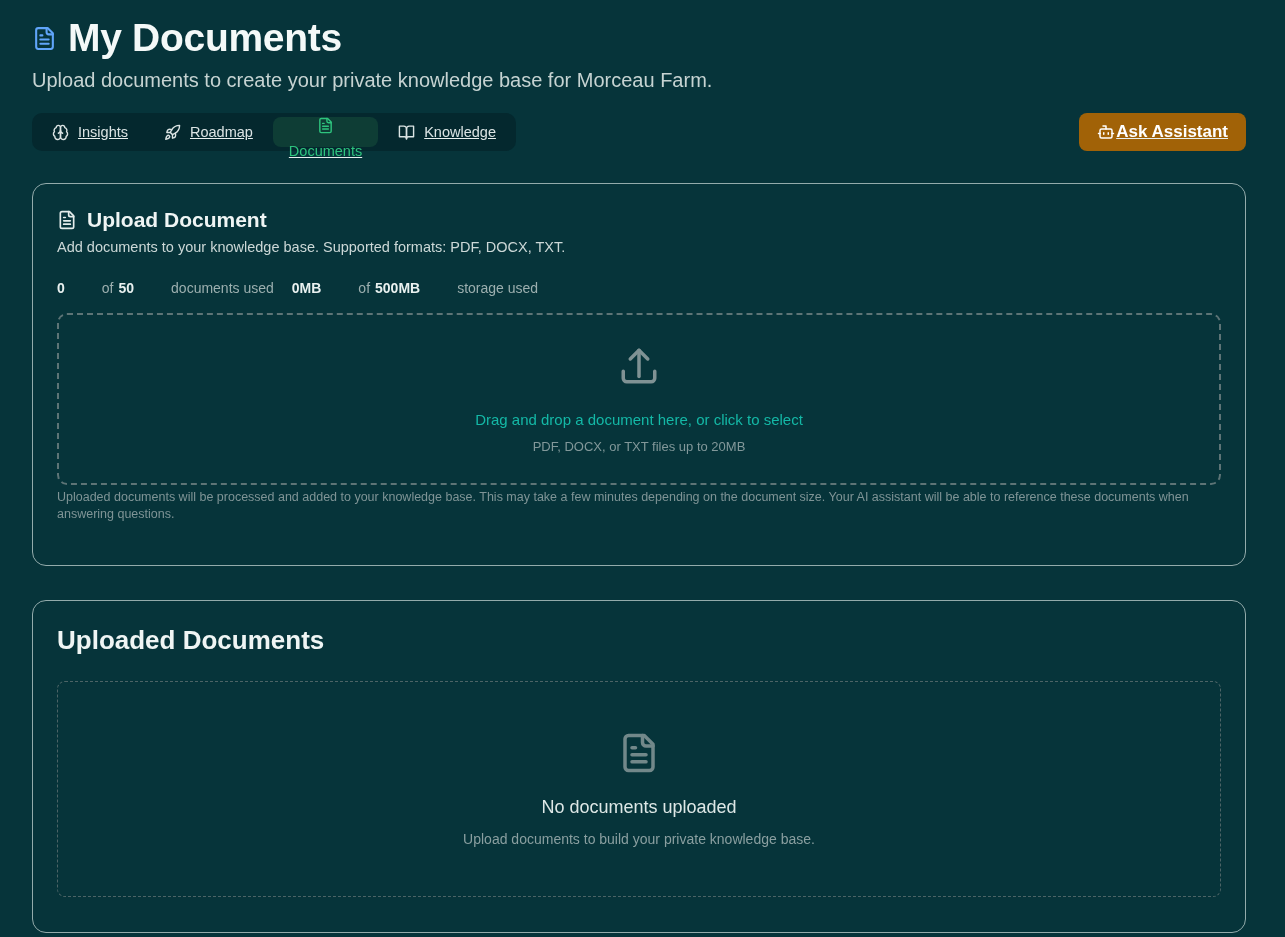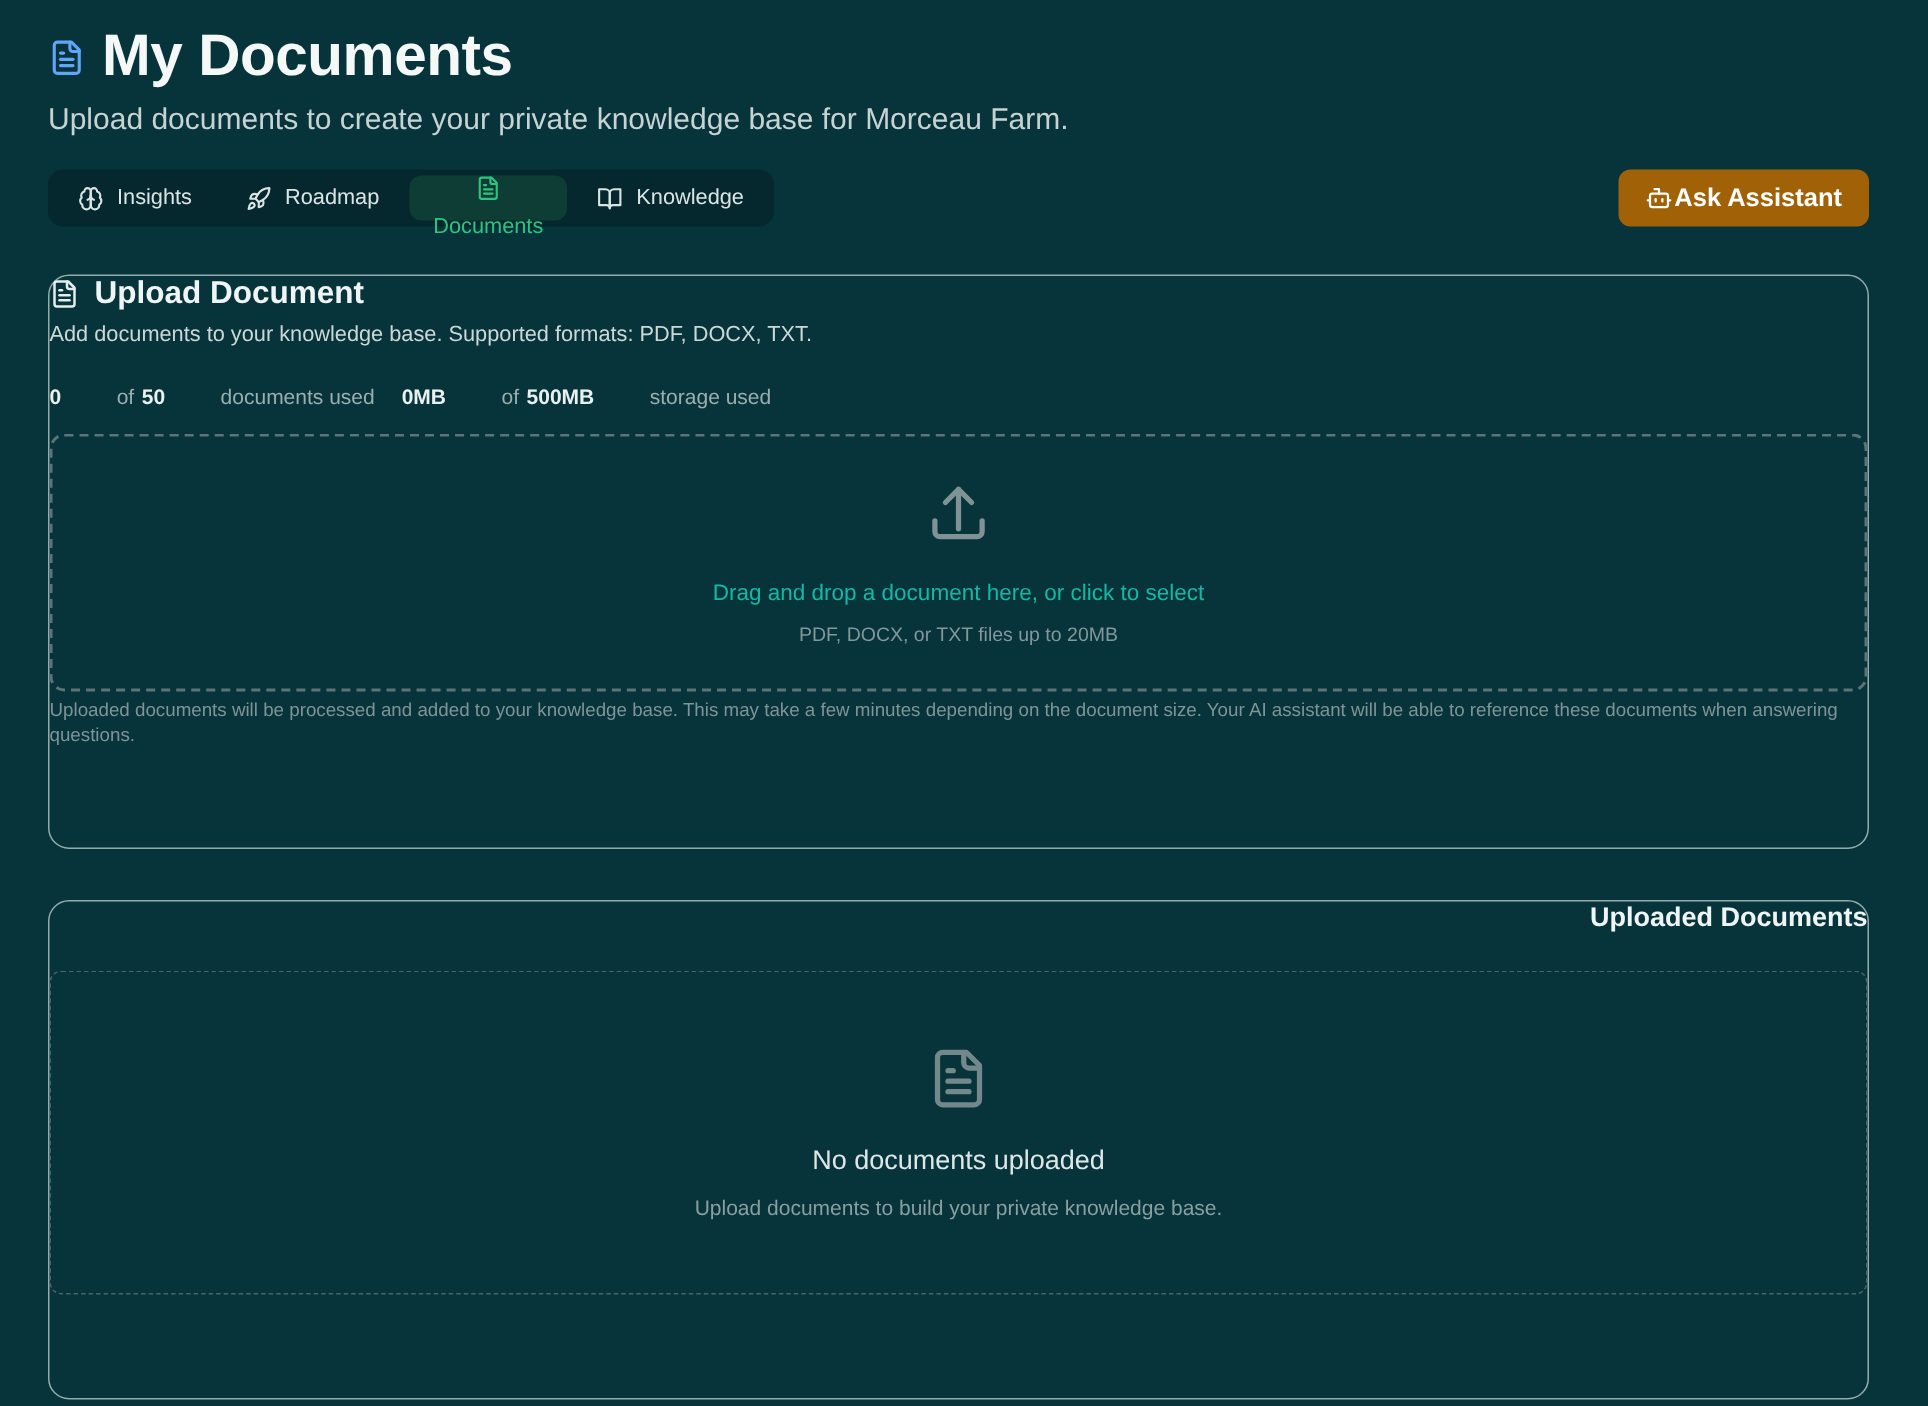--- a/index.html
+++ b/index.html
@@ -20,41 +20,41 @@
   .ic-24 { width: 25px; height: 25px; }
   .ic-40 { width: 42px; height: 42px; }
 
   
   .hdr-row { display: flex; align-items: center; gap: 11px; }
   .hdr-icon { color: #60a5fa; }
   h1 { font-size: 39px; font-weight: 700; letter-spacing: -0.3px; color: #f4f9f8; }
   .hdr-sub { margin-top: 9px; font-size: 20px; color: #c6d3d2; }
 
   
-  .nav-row { margin-top: 21px; display: flex; align-items: center; justify-content: space-between; }
+  .nav-row { margin-top: 21px; display: flex; align-items: center; justify-content: space-between; text-decoration: underline; }
   .tablist {
     display: inline-flex; align-items: center; gap: 4px;
     background: #04282e; border-radius: 10px; padding: 4px; height: 38px;
   }
   .tab {
     display: inline-flex; align-items: center; gap: 9px; height: 30px;
     padding: 0 16px; border-radius: 8px; border: none; background: transparent;
     font-family: inherit; font-size: 14.5px; font-weight: 500; color: #dbe4e4; cursor: pointer;
   }
   .tab.active { background: #0e3d35; color: #2ec47e; flex-direction: column; }
   .ask-btn {
     display: inline-flex; align-items: center; gap: 1px; height: 38px;
     padding: 0 18px; border-radius: 8px; border: none; background: #a16207;
     font-family: inherit; font-size: 17px; font-weight: 600; color: #ffffff; cursor: pointer;
   }
 
   
   .card {
     border: 1px solid #93abab; border-radius: 14px;
-    width: 1214px;
+    padding: 24px; width: 1214px;
   }
   .card-upload { margin-top: 32px; height: 383px; }
   .card-docs { margin-top: 34px; height: 333px; }
 
   .card-title-row { display: flex; align-items: center; gap: 10px; color: #e4edec; }
   .card-title { font-size: 21px; font-weight: 700; color: #eff5f4; }
   .card-desc { margin-top: 7px; font-size: 14.5px; color: #ccd8d7; }
 
   .stats-row { margin-top: 25px; display: flex; align-items: center; gap: 18px; font-size: 14px; }
   .stat { display: inline-flex; gap: 5px; }
@@ -65,21 +65,21 @@
     margin-top: 17px; height: 172px; border: 2px dashed #5d7476; border-radius: 10px;
     display: flex; flex-direction: column; align-items: center; justify-content: center;
     cursor: pointer;
   }
   .dropzone .up-icon { color: #7f9294; }
   .dz-main { margin-top: 24px; font-size: 15px; color: #14b8a6; }
   .dz-sub { margin-top: 11px; font-size: 13px; color: #82989a; }
 
   .footnote { margin-top: 4px; font-size: 12.5px; line-height: 1.32; color: #7f9496; }
 
-  .card2-title { font-size: 18px; font-weight: 700; color: #eff5f4; text-align: right; }
+  .card2-title { font-size: 26px; font-weight: 700; color: #eff5f4; }
   .card2-sub { margin-top: 5px; font-size: 14px; color: #c3cfce; }
   .empty-box {
     margin-top: 25px; height: 216px; border: 1px dashed #4c6466; border-radius: 8px;
     display: flex; flex-direction: column; align-items: center; justify-content: center;
   }
   .empty-box .doc-icon { color: #72888a; }
   .empty-title { margin-top: 23px; font-size: 18px; font-weight: 500; color: #dde7e6; }
   .empty-desc { margin-top: 13px; font-size: 14px; color: #8a9fa0; }
 </style>
 </head>

